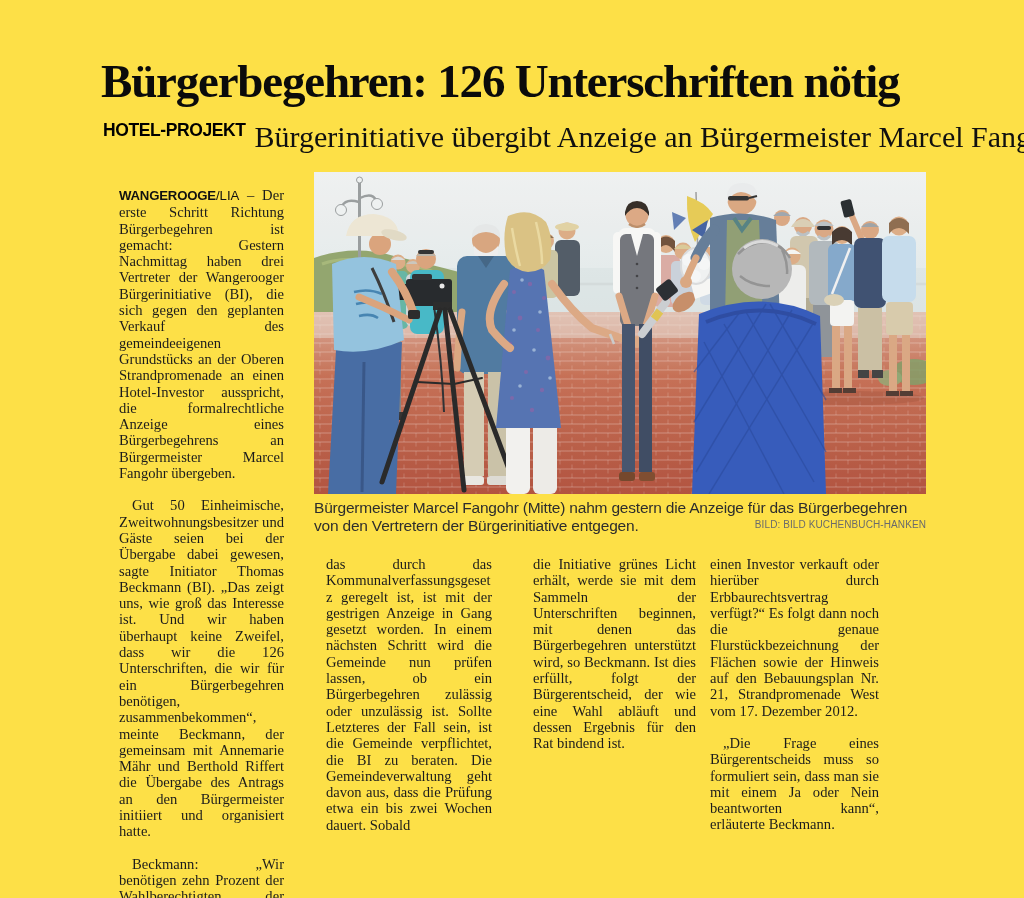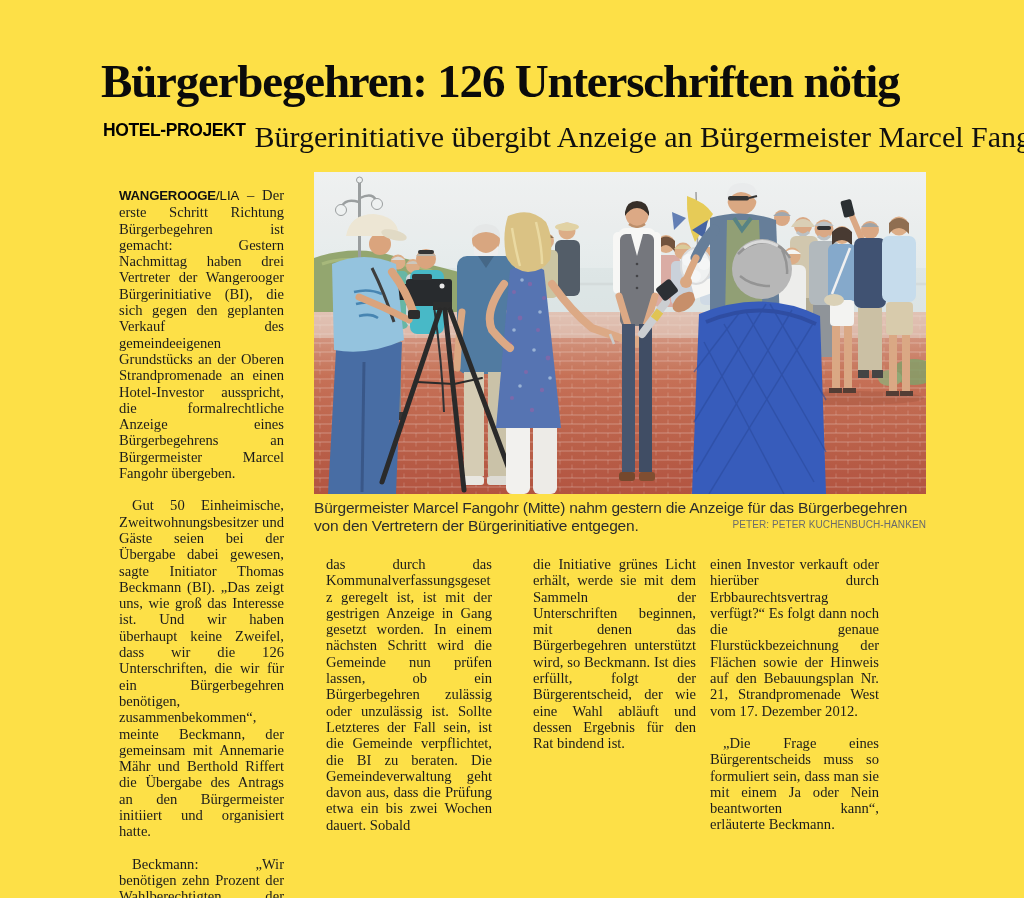--- a/index.html
+++ b/index.html
@@ -362,21 +362,21 @@
         <circle cx="448" cy="97" r="30" fill="#b4b4b4"></circle>
         <path d="M424,82 Q436,70 452,70 Q468,72 476,86 M426,104 Q438,114 456,114 M468,78 Q474,90 473,102" stroke="#8f8f8f" stroke-width="2.5" fill="none"></path>
         <path d="M430,76 Q446,64 464,74" stroke="#d8d8d8" stroke-width="3" fill="none"></path>
       </g>
 
       <rect x="0" y="0" width="612" height="322" fill="#ffffff" opacity="0.05"></rect>
     </svg>
 
     <figcaption>
       <span class="caption-text">Bürgermeister Marcel Fangohr (Mitte) nahm gestern die Anzeige für das Bürgerbegehren von den Vertretern der Bürgerinitiative entgegen.</span>
-      <span class="credit">PETER: PETER KUCHENBUCH-HANKEN</span>
+      <span class="credit">BILD: BILD KUCHENBUCH-HANKEN</span>
     </figcaption>
   </figure>
 
   <div class="col col2">
     <p>das durch das Kommunalverfassungsgesetz geregelt ist, ist mit der gestrigen Anzeige in Gang gesetzt worden. In einem nächsten Schritt wird die Gemeinde nun prüfen lassen, ob ein Bürgerbegehren zulässig oder unzulässig ist. Sollte Letzteres der Fall sein, ist die Gemeinde verpflichtet, die BI zu beraten. Die Gemeindeverwaltung geht davon aus, dass die Prüfung etwa ein bis zwei Wochen dauert. Sobald</p>
   </div>
   <div class="col col3">
     <p>die Initiative grünes Licht erhält, werde sie mit dem Sammeln der Unterschriften beginnen, mit denen das Bürgerbegehren unterstützt wird, so Beckmann. Ist dies erfüllt, folgt der Bürgerentscheid, der wie eine Wahl abläuft und dessen Ergebnis für den Rat bindend ist.</p>
   </div>
   <div class="col col4">

